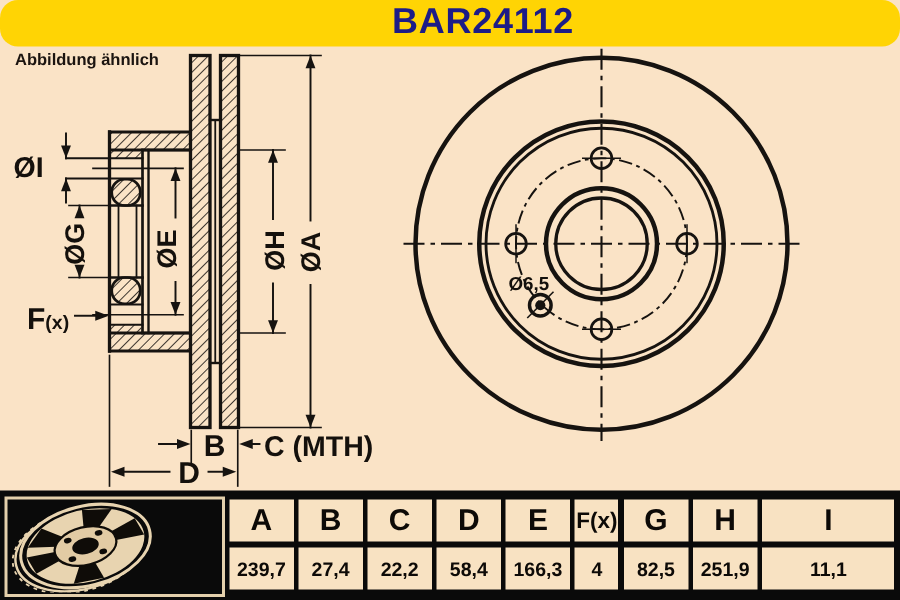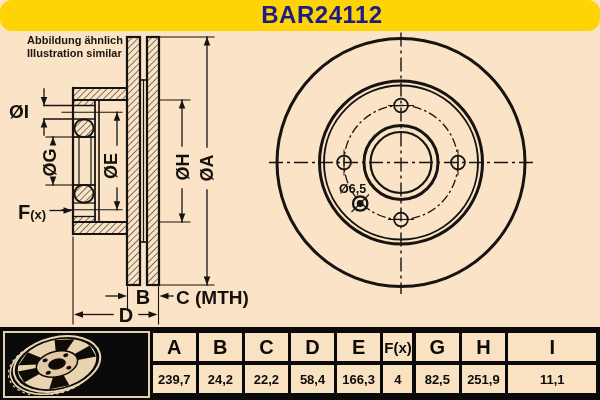--- a/index.html
+++ b/index.html
@@ -3,21 +3,21 @@
 <meta charset="utf-8">
 <style>
   html,body{margin:0;padding:0;background:#555;}
   #stage{position:relative;width:600px;height:400px;overflow:hidden;background:#FAE3C6;
          font-family:"Liberation Sans", sans-serif;}
   
   #banner{position:absolute;left:0;top:0;width:600px;height:31px;background:#FFD404;border-radius:12px;}
   #banner .title{display:block;text-align:center;padding-left:44px;line-height:30px;
                  font-size:24px;font-weight:bold;color:#1C1C87;letter-spacing:.5px;}
   
-  #note{position:absolute;left:27px;top:34px;font-size:11px;font-weight:bold;
+  #note{position:absolute;left:10px;top:34px;font-size:11px;font-weight:bold;
         color:#1b1410;line-height:1.18;}
   
   #drawing{position:absolute;left:0;top:0;width:600px;height:400px;z-index:1;}
   
   #panel{position:absolute;left:0;top:327px;width:600px;height:73px;background:#0A0A0A;z-index:2;}
   #thumb-box{position:absolute;left:3px;top:4px;width:143px;height:63px;background:#0A0A0A;
              border:2px solid #E4D0AC;}
   #dim-table{position:absolute;left:153px;top:6px;width:446px;}
   .t-row{display:flex;gap:3.6px;margin-bottom:4px;}
   .cell{background:#F8E2C2;height:28px;display:flex;align-items:center;justify-content:center;
@@ -32,21 +32,20 @@
 <body>
 
 <div id="stage">
 
   <div id="banner">
     <span class="title">BAR24112</span>
   </div>
 
   <div id="note">
     <div>Abbildung ähnlich</div>
-    <div>Illustration similar</div>
   </div>
 
   <svg id="drawing" viewBox="0 0 600 400" xmlns="http://www.w3.org/2000/svg">
     <defs>
       <pattern id="hatch" patternUnits="userSpaceOnUse" width="4.6" height="4.6" patternTransform="rotate(45)">
         <line x1="0" y1="0" x2="0" y2="4.6" stroke="#161310" stroke-width="1.1"></line>
       </pattern>
     </defs>
 
     <g stroke-linecap="square">
@@ -219,21 +218,21 @@
         <div class="cell c">C</div>
         <div class="cell c">D</div>
         <div class="cell c">E</div>
         <div class="cell cf">F(x)</div>
         <div class="cell c">G</div>
         <div class="cell c">H</div>
         <div class="cell ci">I</div>
       </div>
       <div class="t-row vrow">
         <div class="cell c">239,7</div>
-        <div class="cell c">24,2</div>
+        <div class="cell c">27,4</div>
         <div class="cell c">22,2</div>
         <div class="cell c">58,4</div>
         <div class="cell c">166,3</div>
         <div class="cell cf">4</div>
         <div class="cell c">82,5</div>
         <div class="cell c">251,9</div>
         <div class="cell ci">11,1</div>
       </div>
     </div>
   </div>

